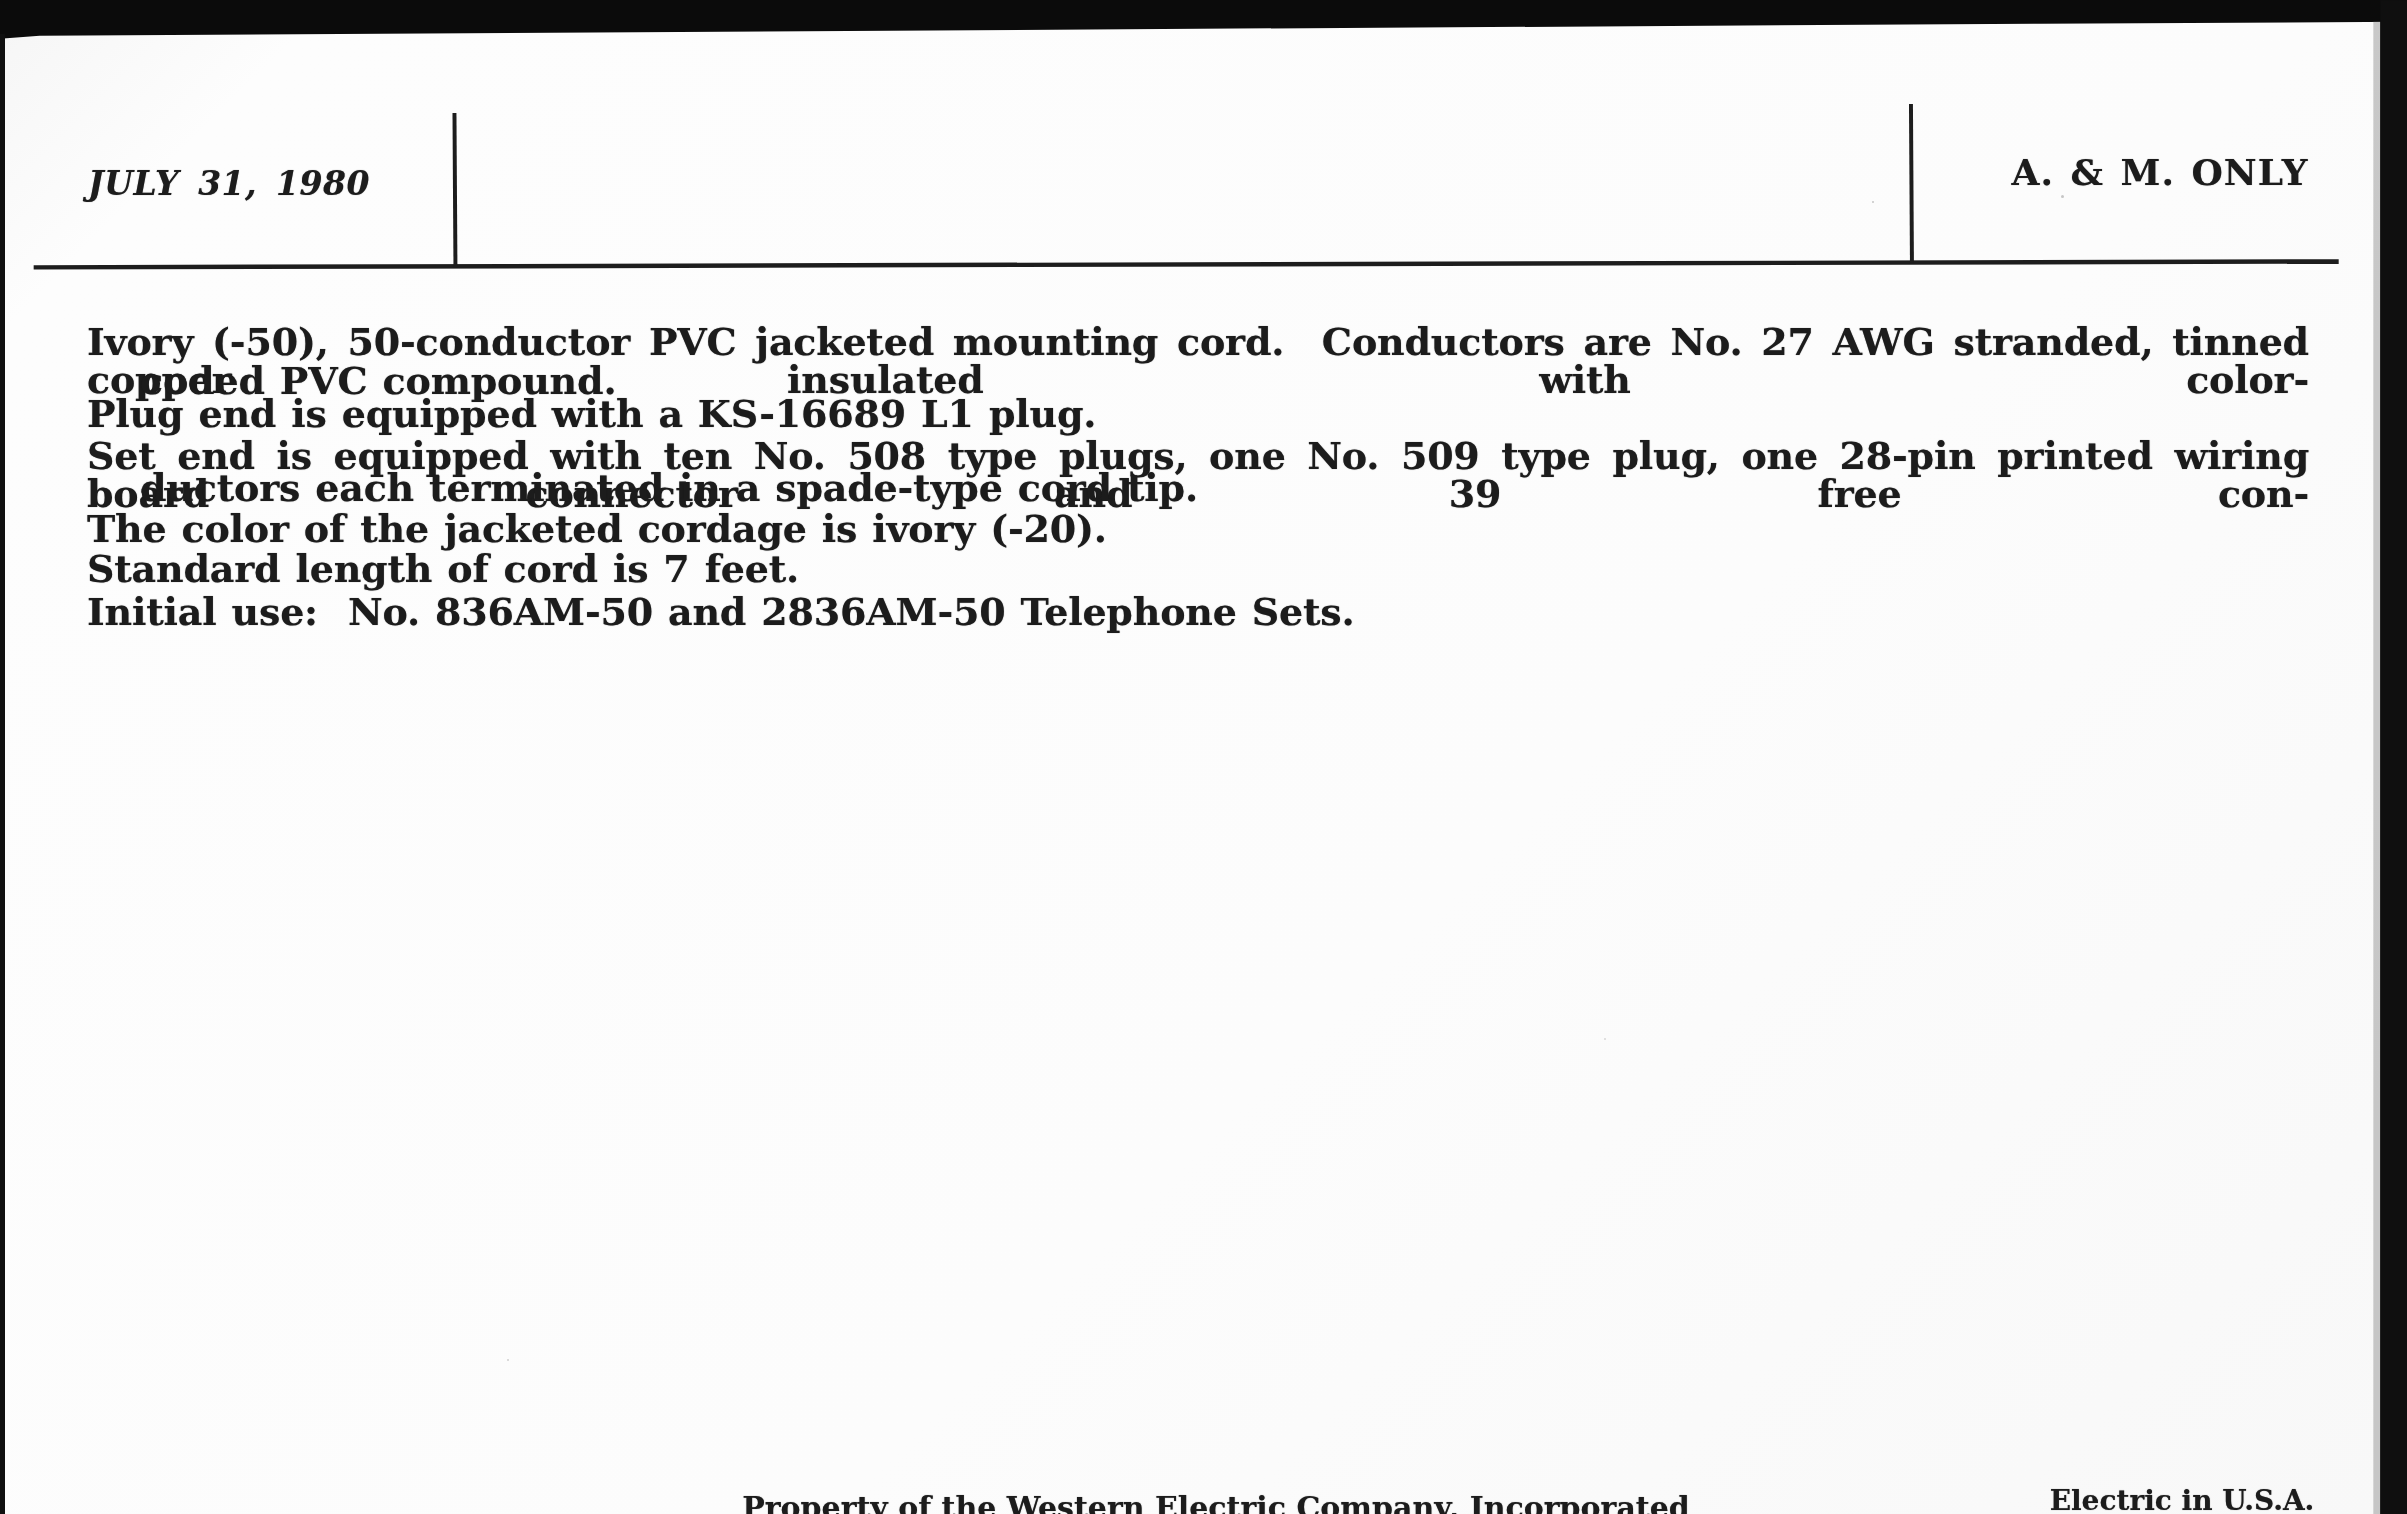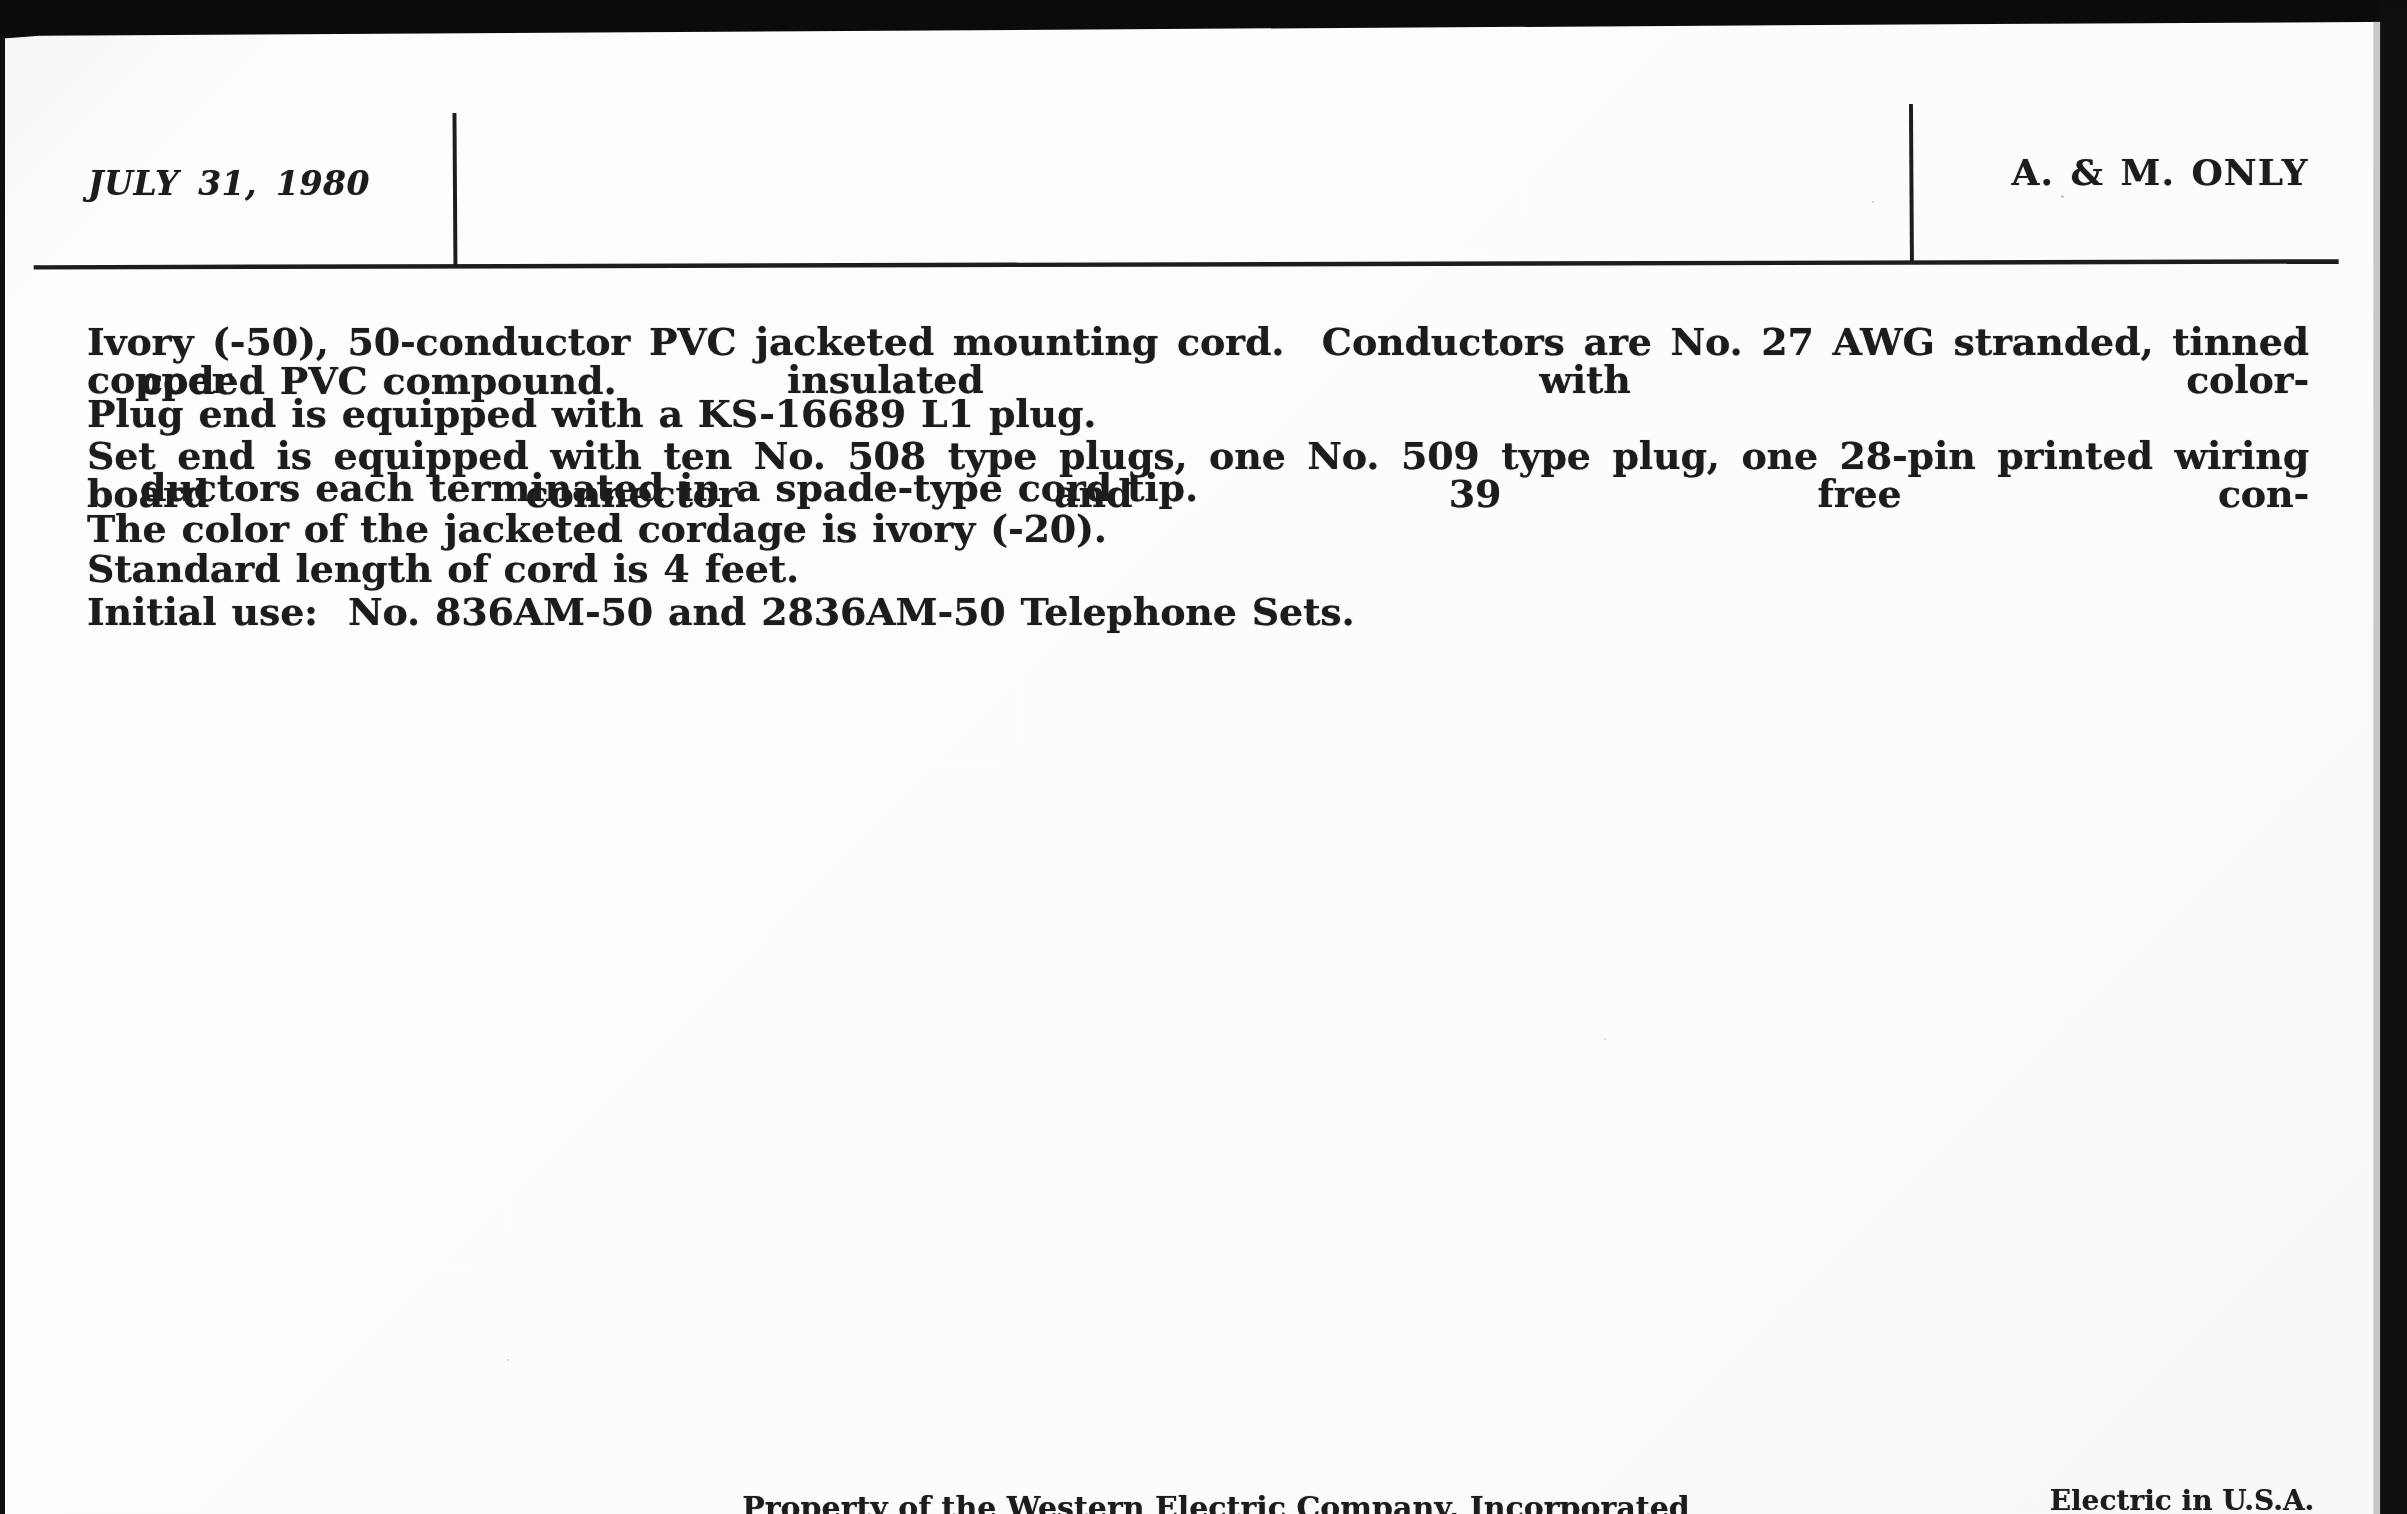--- a/index.html
+++ b/index.html
@@ -90,21 +90,21 @@
   <div class="txt date center">JULY 31, 1980</div>
   <div class="txt classification center">A. &amp; M. ONLY</div>
 
   <div class="bodytext">
     <div class="txt line fill" style="top:323px">Ivory (-50), 50-conductor PVC jacketed mounting cord.  Conductors are No. 27 AWG stranded, tinned copper insulated with color-</div>
     <div class="txt line indent" style="top:362px">coded PVC compound.</div>
     <div class="txt line" style="top:395px">Plug end is equipped with a KS-16689 L1 plug.</div>
     <div class="txt line fill" style="top:437px">Set end is equipped with ten No. 508 type plugs, one No. 509 type plug, one 28-pin printed wiring board connector and 39 free con-</div>
     <div class="txt line indent" style="top:469px">ductors each terminated in a spade-type cord tip.</div>
     <div class="txt line" style="top:510px">The color of the jacketed cordage is ivory (-20).</div>
-    <div class="txt line" style="top:550px">Standard length of cord is 4 feet.</div>
+    <div class="txt line" style="top:550px">Standard length of cord is 7 feet.</div>
     <div class="txt line" style="top:593px">Initial use:  No. 836AM-50 and 2836AM-50 Telephone Sets.</div>
   </div>
 
   <div class="txt prop-notice center">Property of the Western Electric Company, Incorporated</div>
   <div class="txt printed-notice center">Electric in U.S.A.</div>
 
   <div class="speck" style="left:2061px;top:195px"></div>
   <div class="speck" style="left:1872px;top:201px;width:2px;height:2px"></div>
   <div class="speck" style="left:1604px;top:1038px;width:2px;height:2px;opacity:.2"></div>
   <div class="speck" style="left:507px;top:1359px;width:2px;height:2px;opacity:.25"></div>

